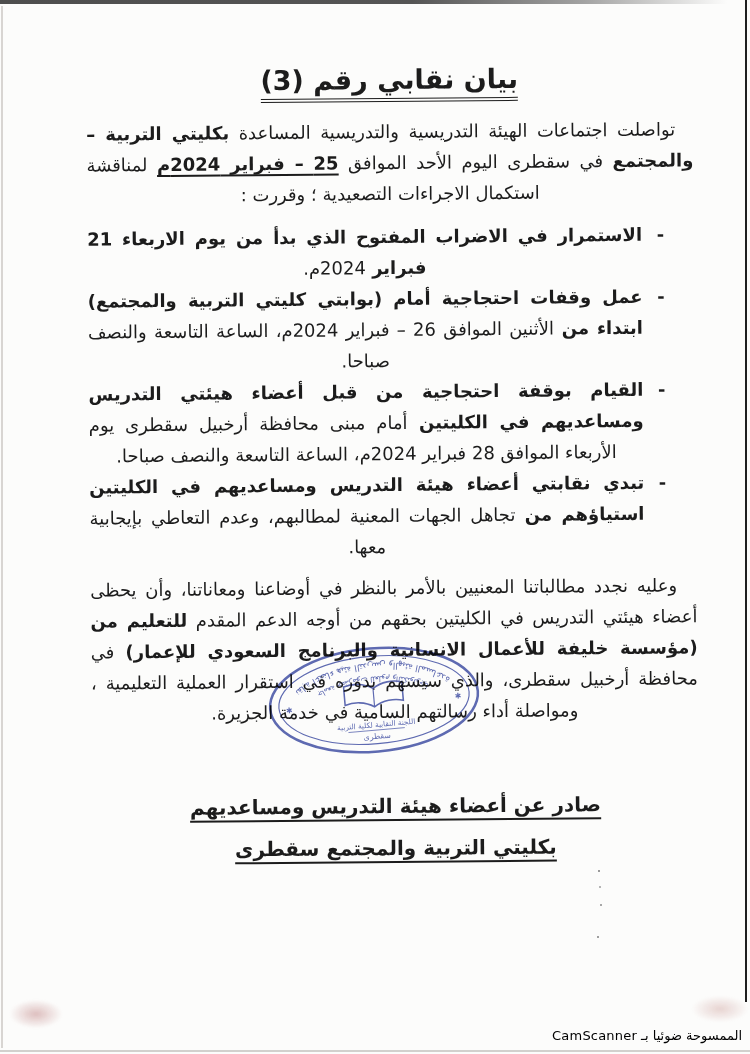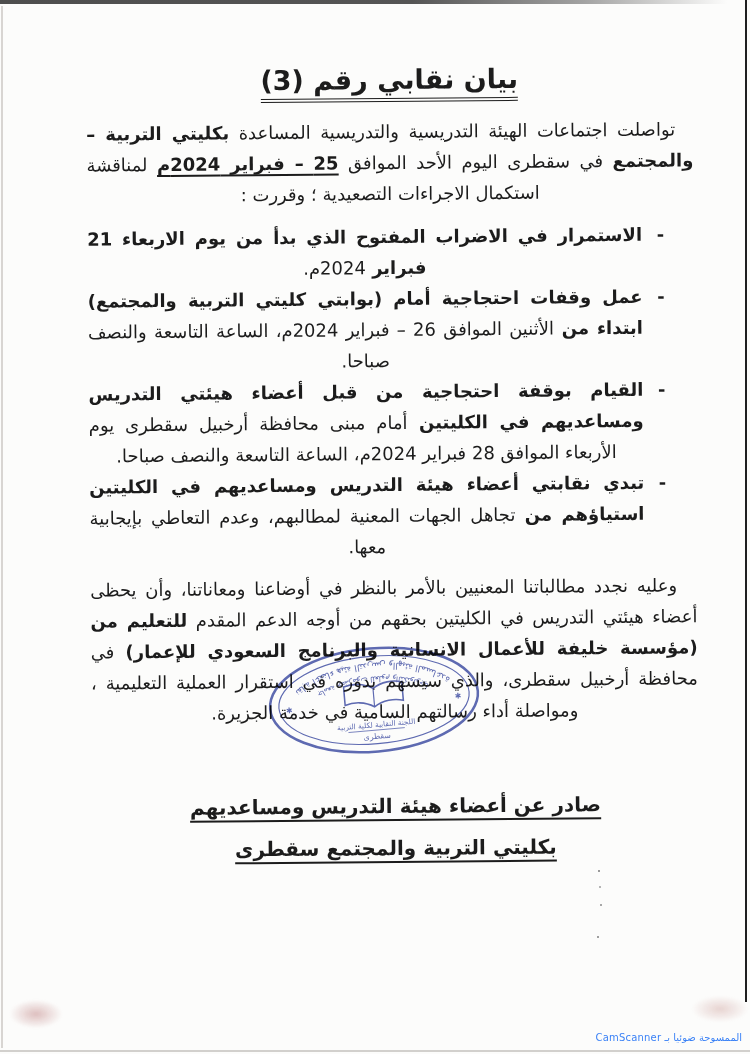--- a/index.html
+++ b/index.html
@@ -50,21 +50,21 @@
     transform:rotate(-5deg);
     opacity:.82;mix-blend-mode:multiply;pointer-events:none;
   }
 
   .sig{margin-top:58px;text-align:center;font-weight:bold;font-size:20px;}
   .sig div{line-height:42px;}
   .sig span{text-decoration:underline;text-decoration-thickness:2px;text-underline-offset:6px;}
 
   .watermark{
     position:absolute;right:8px;bottom:11px;direction:rtl;
-    font-size:10px;color:#3b82f6;letter-spacing:.2px;
+    font-size:13px;color:#000000;letter-spacing:.2px;
   }
 </style>
 </head>
 <body>
 
 <div class="edge-top"></div>
 <div class="edge-right"></div>
 <div class="edge-left"></div>
 <div class="edge-bottom"></div>
 <div class="smudge-bl"></div>

